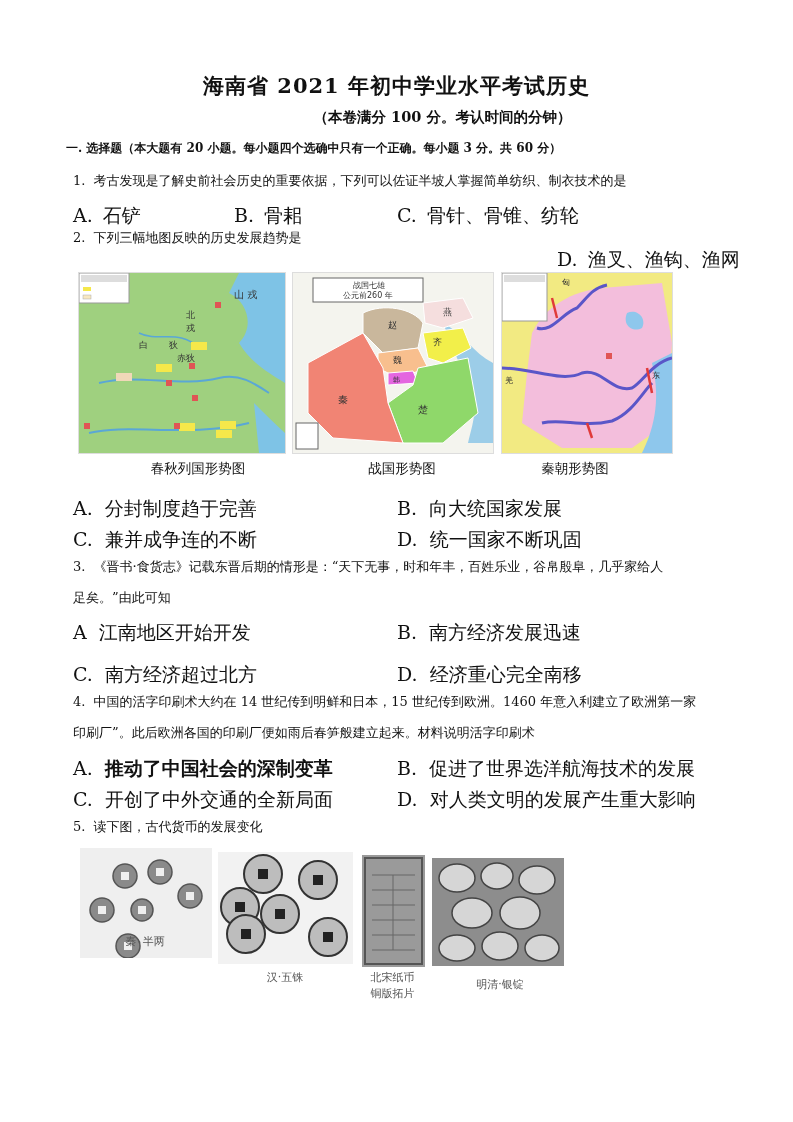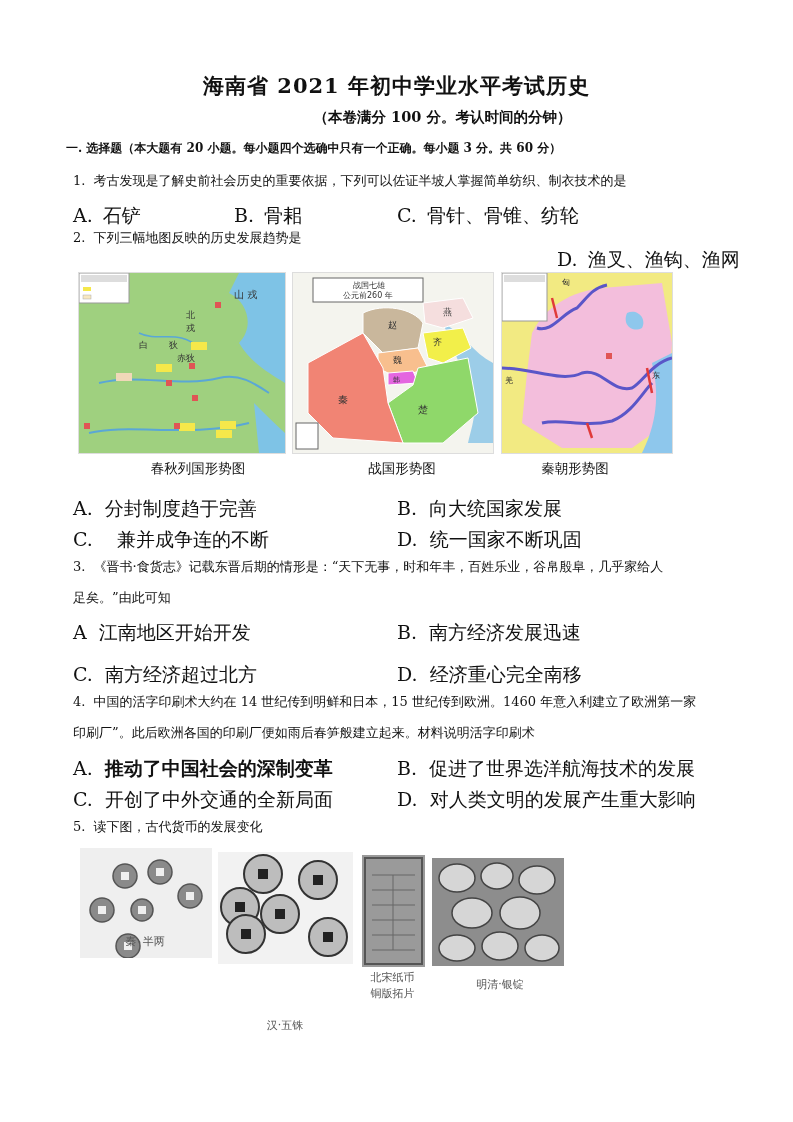--- a/index.html
+++ b/index.html
@@ -139,21 +139,21 @@
   <div class="abs opt" style="left:73px; top:496px;">
     <span>A.</span>
     <span style="margin-left:6px;">分封制度趋于完善</span>
   </div>
   <div class="abs opt" style="left:397px; top:496px;">
     <span>B.</span>
     <span style="margin-left:6px;">向大统国家发展</span>
   </div>
   <div class="abs opt" style="left:73px; top:527px;">
     <span>C.</span>
-    <span style="margin-left:18px;">兼并成争连的不断</span>
+    <span style="margin-left:6px;">兼并成争连的不断</span>
   </div>
   <div class="abs opt" style="left:397px; top:527px;">
     <span>D.</span>
     <span style="margin-left:6px;">统一国家不断巩固</span>
   </div>
 </div>
 
 <div>
   <div class="abs q" style="top:558px;">
     <span>3.</span>
@@ -276,17 +276,17 @@
           <ellipse cx="40" cy="55" rx="20" ry="15"></ellipse>
         <ellipse cx="88" cy="55" rx="20" ry="16"></ellipse>
           <ellipse cx="25" cy="90" rx="18" ry="13"></ellipse>
         <ellipse cx="68" cy="88" rx="18" ry="14"></ellipse>
           <ellipse cx="110" cy="90" rx="17" ry="13"></ellipse>
       </g>
     </svg>
   </div>
 
   <div class="fig-cap" style="left:95px; width:100px; top:934px;font-family:Liberation Mono, monospace;">秦·半两</div>
-  <div class="fig-cap" style="left:235px; width:100px; top:1018px;">汉·五铢</div>
+  <div class="fig-cap" style="left:235px; width:100px; top:970px;">汉·五铢</div>
   <div class="fig-cap" style="left:355px; width:75px; top:970px;">北宋纸币</div>
   <div class="fig-cap" style="left:355px; width:75px; top:986px;">铜版拓片</div>
   <div class="fig-cap" style="left:450px; width:100px; top:977px;">明清·银锭</div>
 </div>
 
 </body></html>

